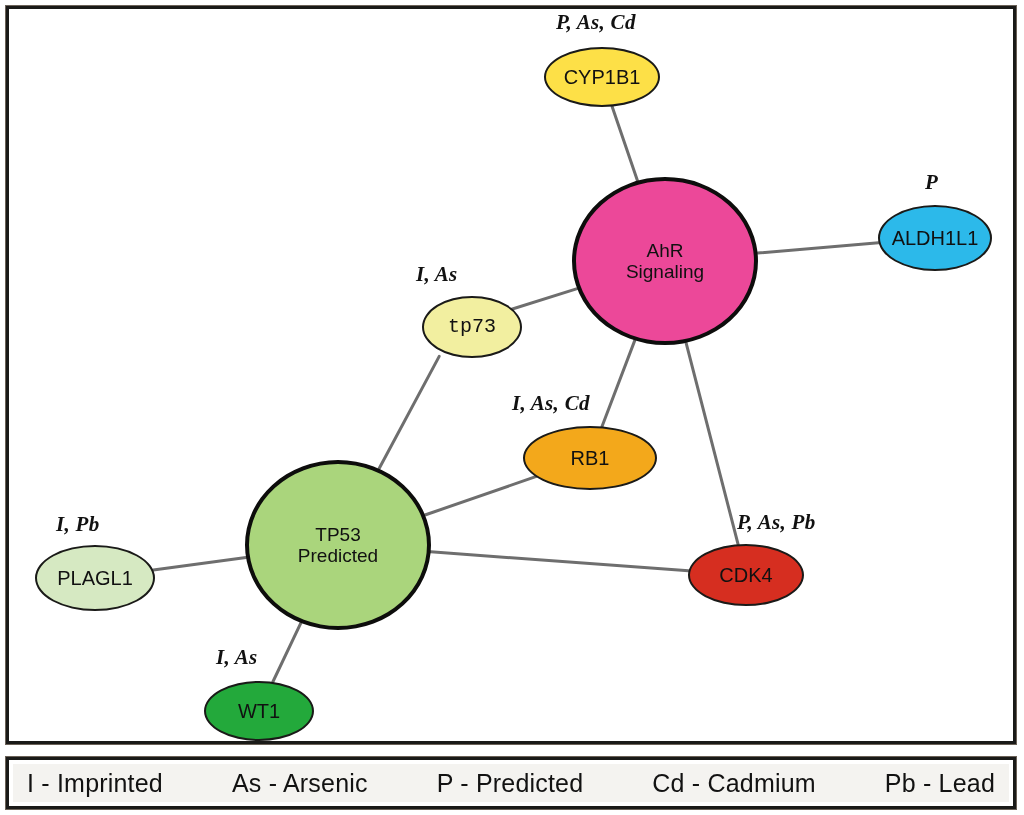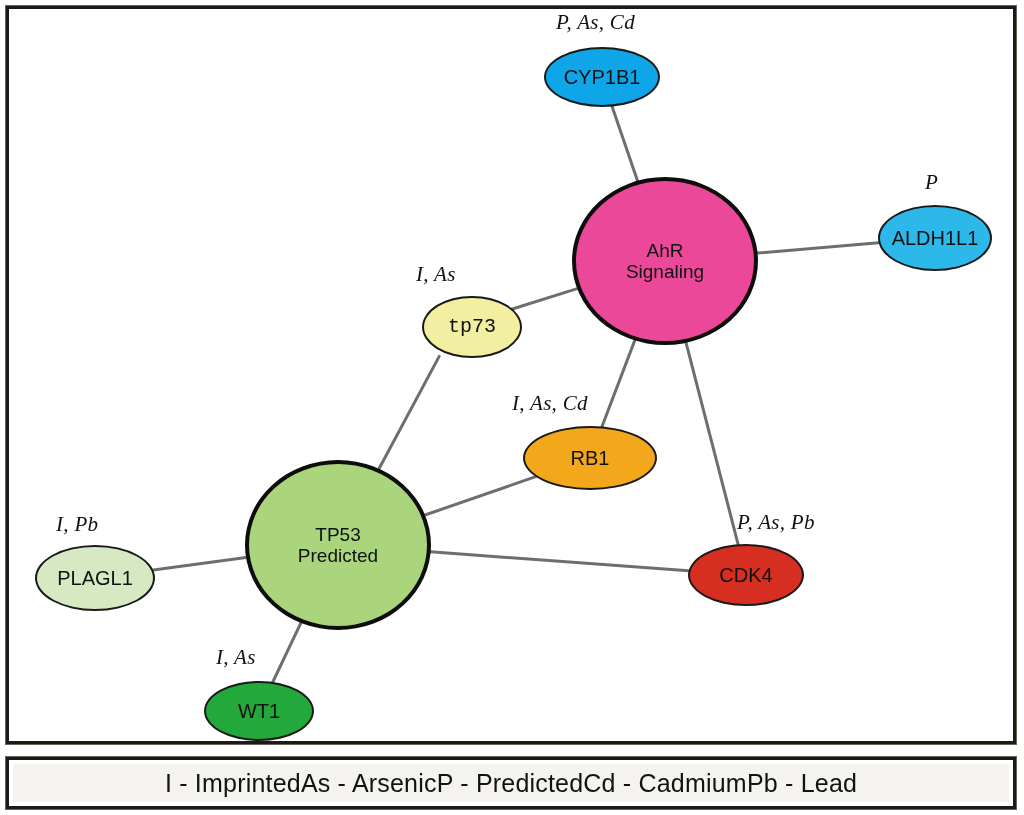--- a/index.html
+++ b/index.html
@@ -63,21 +63,21 @@
   .node-label {
     display: block;
     padding: 0 4px;
     white-space: pre-line;
   }
   
   .edge-tag {
     position: absolute;
     font-family: "Liberation Serif", serif;
     font-style: italic;
-    font-weight: 400;
+    font-weight: 700;
     font-size: 21px;
     color: #111111;
     white-space: nowrap;
     letter-spacing: 0.3px;
     user-select: none;
   }
   
   #legend-frame {
     position: absolute;
     left: 6px;
@@ -91,21 +91,21 @@
   }
   #legend-inner {
     position: absolute;
     left: 4px;
     top: 4px;
     right: 4px;
     bottom: 4px;
     background: #f4f3f0;
     display: flex;
     align-items: center;
-    justify-content: center;
+    justify-content: space-between;
     padding: 0 14px;
     box-sizing: border-box;
   }
   .legend-item {
     font-family: "Liberation Sans", sans-serif;
     font-size: 25px;
     color: #121212;
     white-space: nowrap;
     letter-spacing: 0.2px;
   }
@@ -126,21 +126,21 @@
         <line x1="686.1" y1="342.8" x2="738.1" y2="544.3" stroke="#6e6e6e" stroke-width="3" stroke-linecap="round"></line>
         <line x1="439.2" y1="356.4" x2="379.0" y2="468.7" stroke="#6e6e6e" stroke-width="3" stroke-linecap="round"></line>
         <line x1="425.0" y1="515.0" x2="535.7" y2="476.7" stroke="#6e6e6e" stroke-width="3" stroke-linecap="round"></line>
         <line x1="430.7" y1="551.8" x2="688.5" y2="570.8" stroke="#6e6e6e" stroke-width="3" stroke-linecap="round"></line>
         <line x1="246.0" y1="557.5" x2="153.3" y2="570.1" stroke="#6e6e6e" stroke-width="3" stroke-linecap="round"></line>
         <line x1="300.9" y1="622.9" x2="272.8" y2="682.0" stroke="#6e6e6e" stroke-width="3" stroke-linecap="round"></line>
       </g>
   </svg>
 
   <div id="node-layer">
-      <div class="node small" style="left: 544px; top: 47px; width: 116px; height: 60px; background: #0ea5e9;">
+      <div class="node small" style="left: 544px; top: 47px; width: 116px; height: 60px; background: #fde047;">
         <span class="node-label">CYP1B1</span>
       </div>
       <div class="node hub" style="left: 572px; top: 177px; width: 186px; height: 168px; background: #ec4899;">
         <span class="node-label">AhR
 Signaling</span>
       </div>
       <div class="node small" style="left: 878px; top: 205px; width: 114px; height: 66px; background: rgb(44, 185, 234);">
         <span class="node-label">ALDH1L1</span>
       </div>
       <div class="node small" style="left: 422px; top: 296px; width: 100px; height: 62px; background: rgb(242, 239, 160); font-family: Liberation Mono, monospace;">

